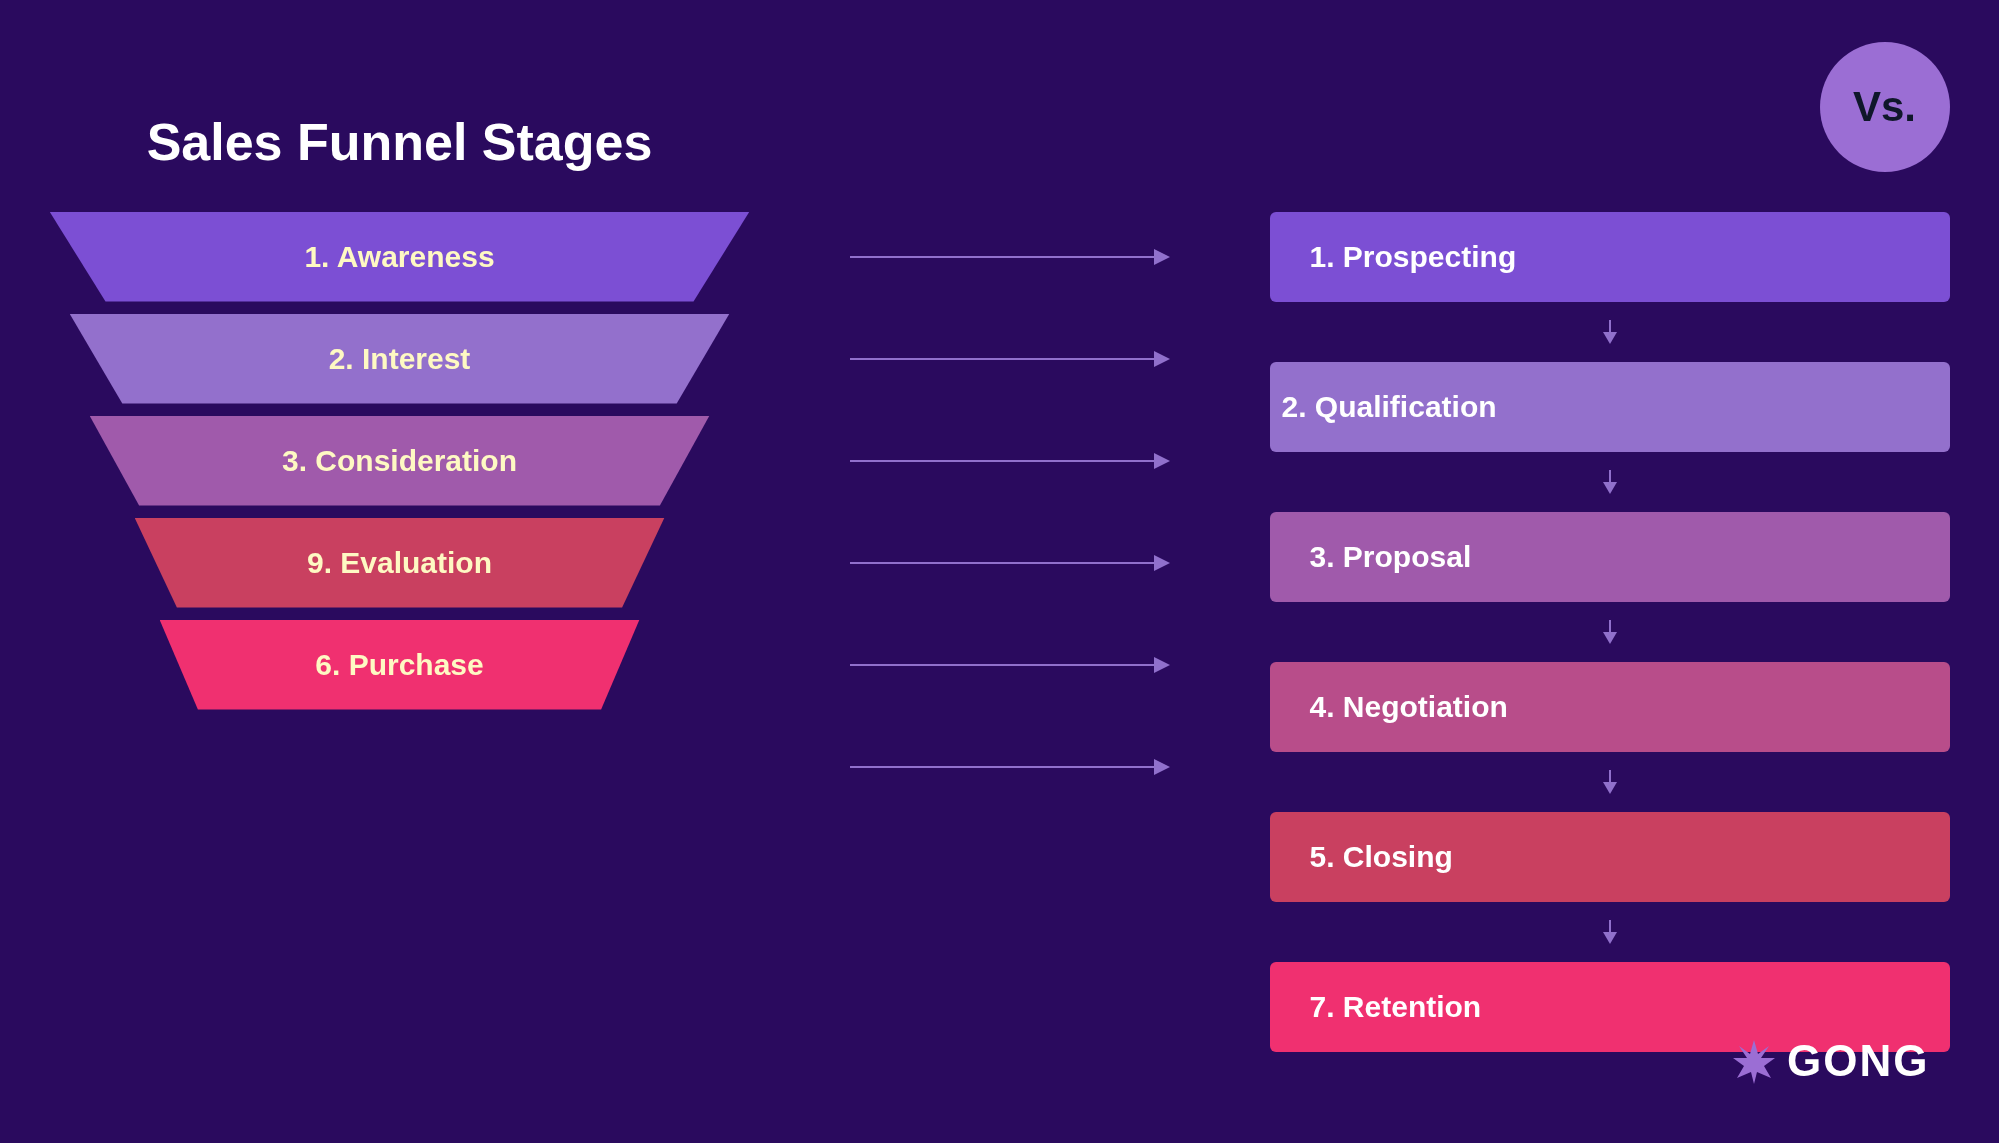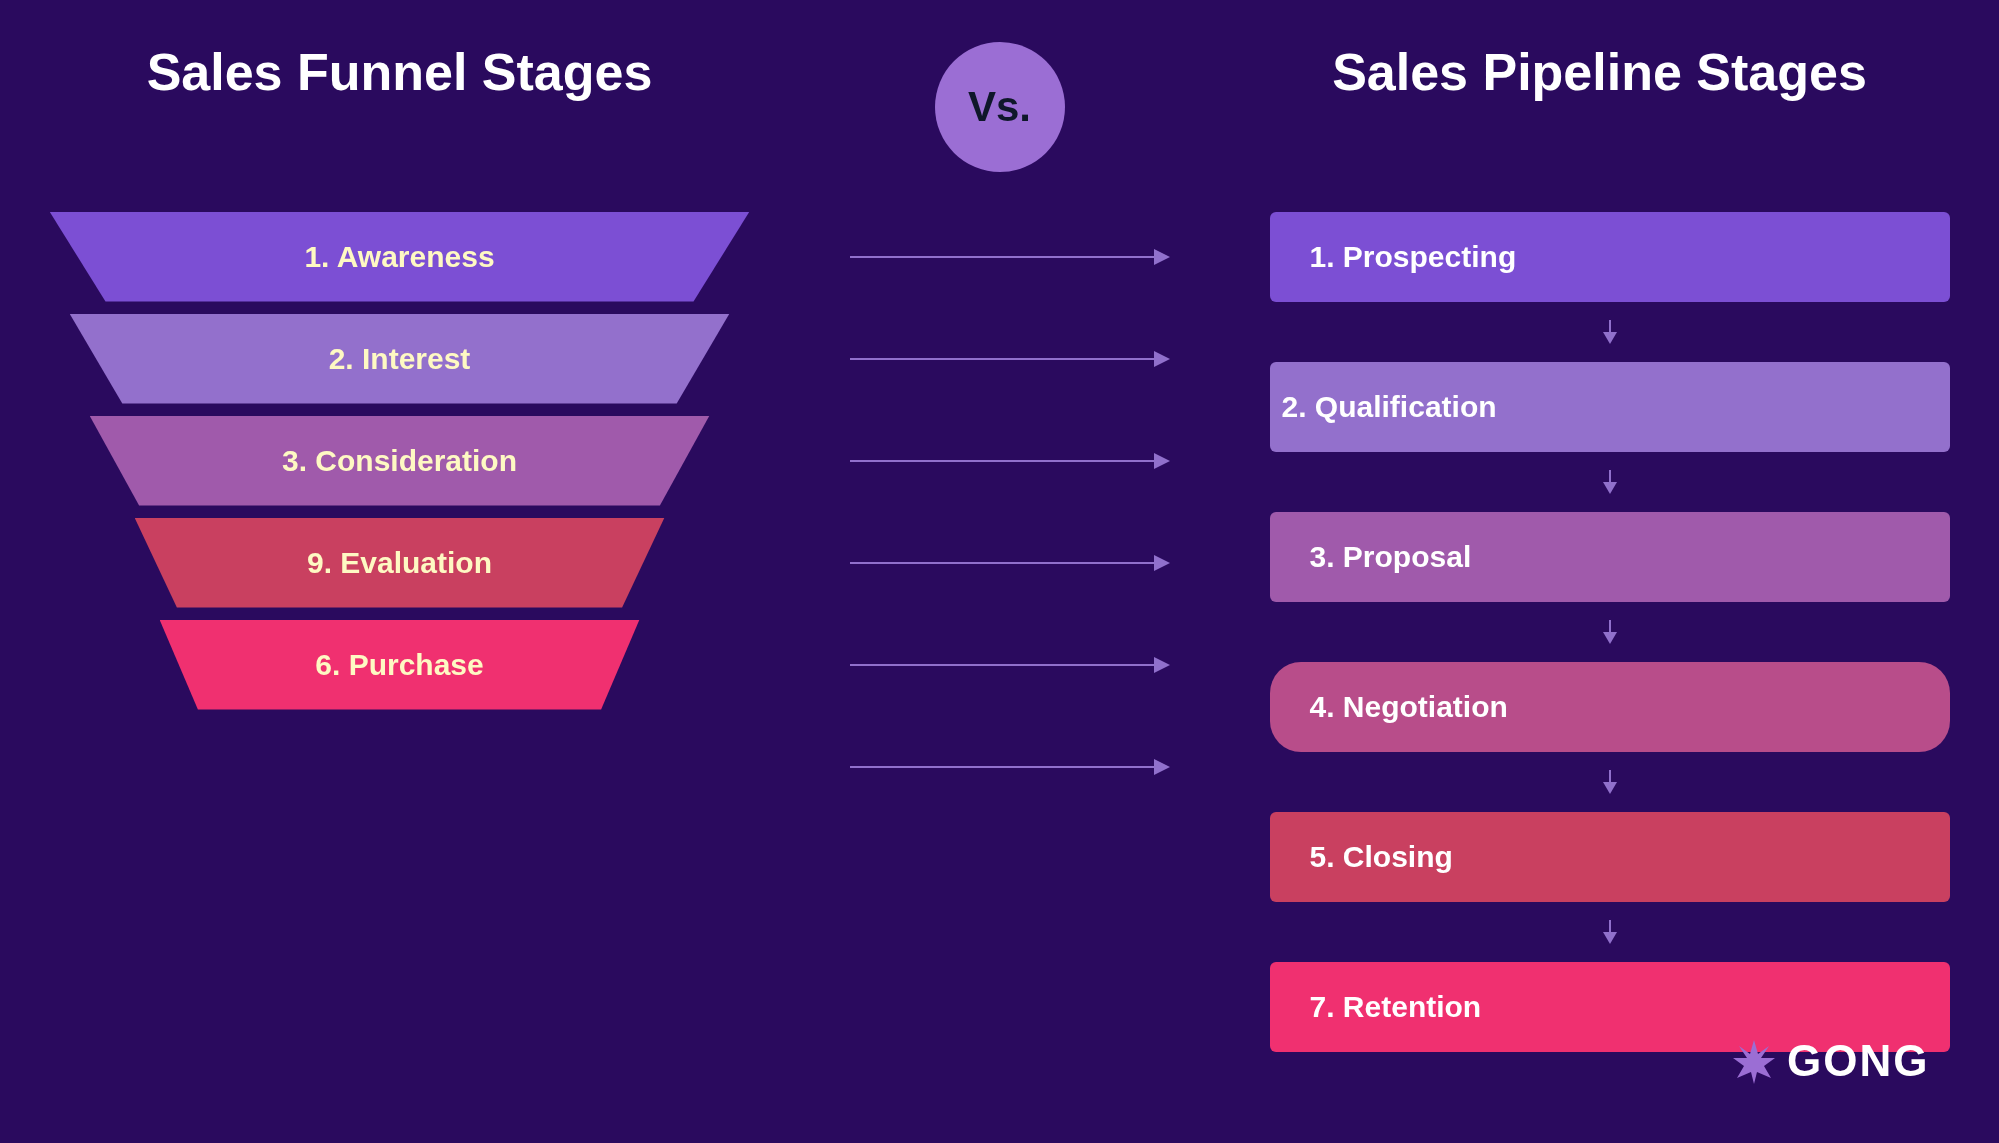--- a/index.html
+++ b/index.html
@@ -20,21 +20,21 @@
       height: 1060px;
       display: flex;
       flex-direction: column;
       align-items: center;
       position: relative;
     }
 
     .header-row {
       display: flex;
       width: 100%;
-      align-items: flex-start;
+      align-items: flex-end;
       justify-content: space-between;
       margin-bottom: 40px;
     }
 
     .section-title {
       color: white;
       font-size: 52px;
       font-weight: 900;
       width: 700px;
       text-align: center;
@@ -156,21 +156,21 @@
       font-weight: 700;
       height: 90px;
       width: 100%;
       padding-left: 40px;
       border-radius: 6px;
     }
 
     .pipeline-1 { background: #7c4fd4; }
     .pipeline-2 { background: #9370cc; padding-left: 12px; }
     .pipeline-3 { background: #a05aab; }
-    .pipeline-4 { background: #b84d8a; border-radius: 31px; }
+    .pipeline-4 { background: #b84d8a; }
     .pipeline-5 { background: #c94060; }
     .pipeline-6 { background: #f03070; }
 
     .down-arrow {
       display: flex;
       flex-direction: column;
       align-items: center;
       height: 24px;
       justify-content: center;
       margin: 2px 0;
@@ -210,21 +210,20 @@
 </head>
 <body>
 
 <div class="container">
 
   <div class="header-row">
     <div class="section-title">Sales Funnel Stages</div>
     <div class="vs-circle">
       <span class="vs-text">Vs.</span>
     </div>
-    <div class="section-title">Sales Pipeline Stages</div>
   </div>
 
   <div class="content-row">
 
     <div class="funnel-side">
       <div class="funnel-item funnel-1">
         <span>1. Awareness</span>
       </div>
       <div class="funnel-item funnel-2">
         <span>2. Interest</span>

